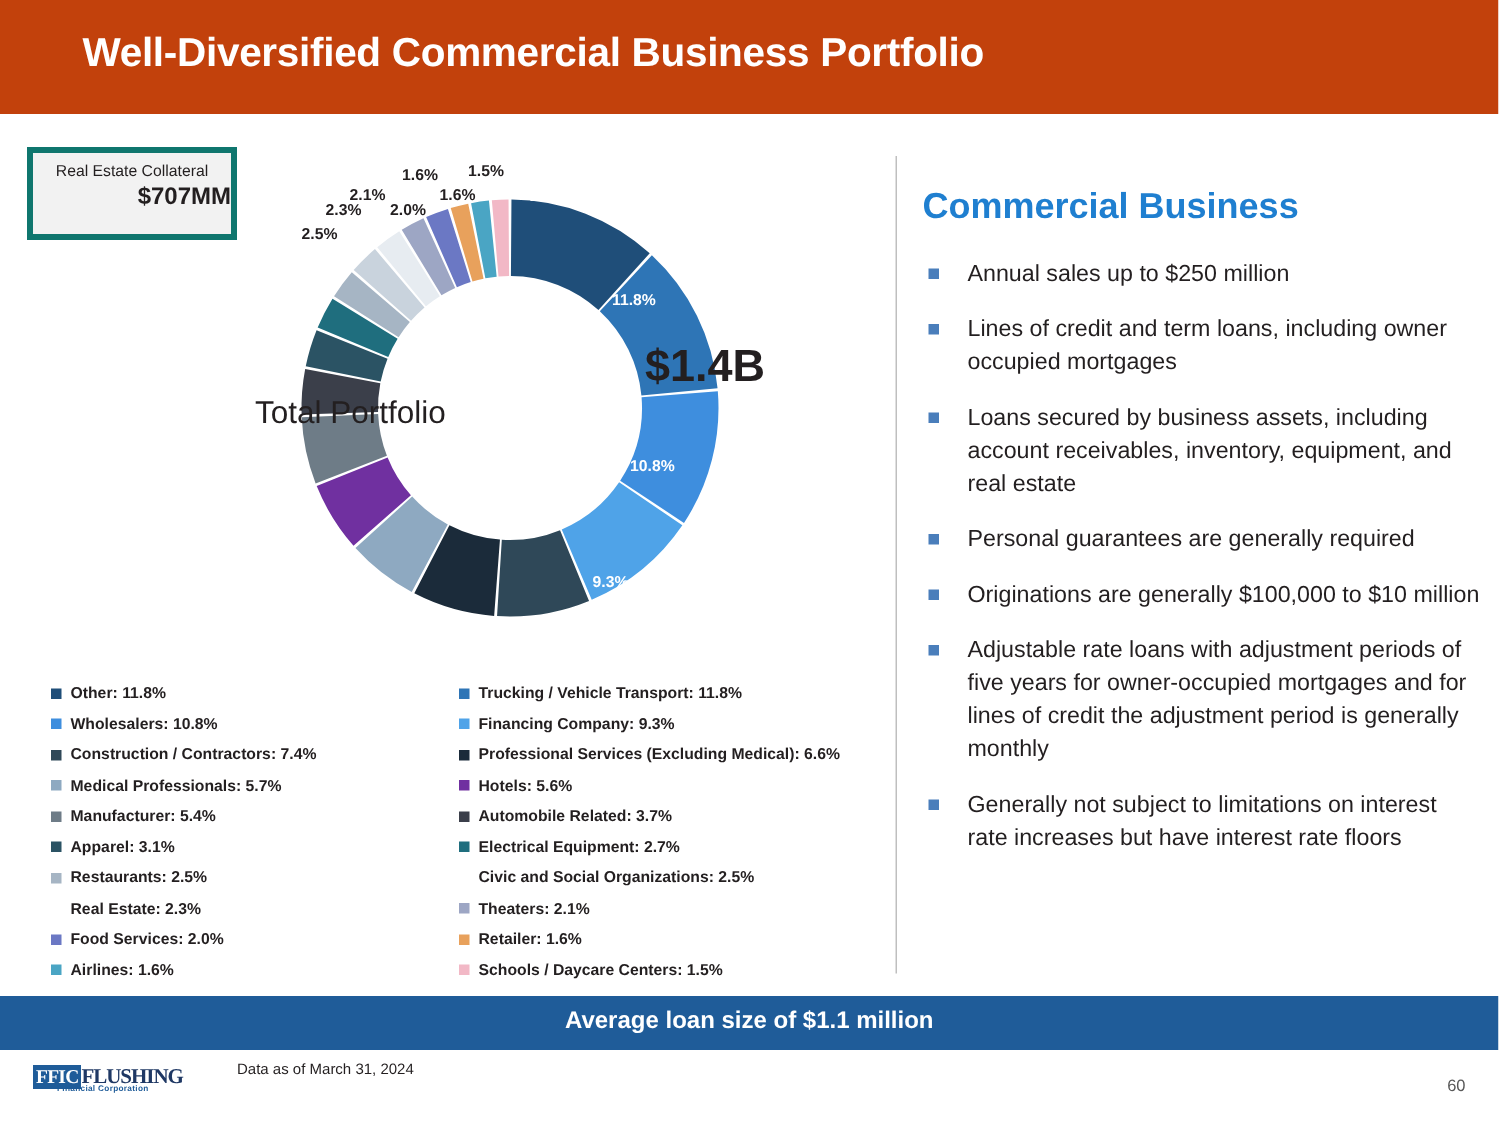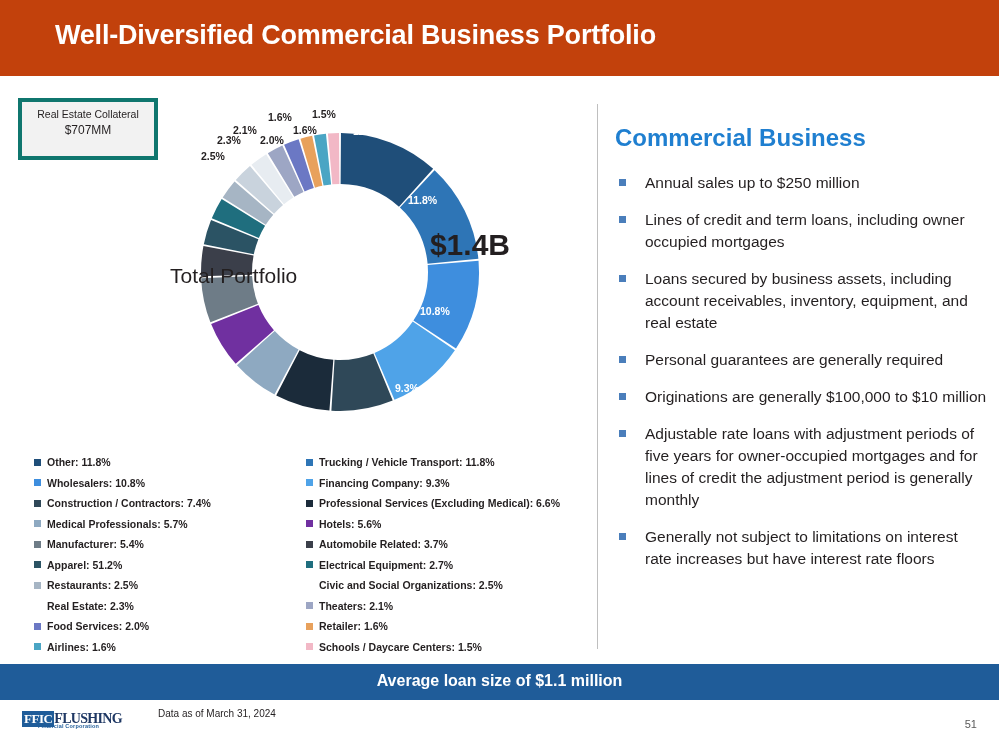--- a/index.html
+++ b/index.html
@@ -24,21 +24,21 @@
   
   .collateral-box{
     position:absolute;left:18px;top:98px;width:132px;height:54px;
     background:#f2f2f2;border:4px solid #0f766e;
     text-align:center;
   }
   .collateral-label{
     font-size:10.5px;color:#231f20;margin-top:6px;
   }
   .collateral-value{
-    font-size:12px;font-weight:normal;color:#231f20;margin-top:3px;
+    font-size:16px;font-weight:bold;color:#231f20;margin-top:3px;text-align:right;
   }
   
   .donut-wrap{
     position:absolute;left:170px;top:100px;width:340px;height:345px;
   }
   .donut-svg{display:block;}
   .center-value{
     position:absolute;left:0;top:128px;width:340px;text-align:right;
     font-size:30px;font-weight:bold;color:#231f20;
   }
@@ -202,21 +202,21 @@
       <div class="legend-item">
         <span class="legend-swatch" style="background: rgb(142, 169, 193);"></span>
         <span>Medical Professionals: 5.7%</span>
       </div>
       <div class="legend-item">
         <span class="legend-swatch" style="background: rgb(110, 124, 135);"></span>
         <span>Manufacturer: 5.4%</span>
       </div>
       <div class="legend-item">
         <span class="legend-swatch" style="background: rgb(43, 83, 100);"></span>
-        <span>Apparel: 51.2%</span>
+        <span>Apparel: 3.1%</span>
       </div>
       <div class="legend-item">
         <span class="legend-swatch" style="background: rgb(166, 181, 196);"></span>
         <span>Restaurants: 2.5%</span>
       </div>
       <div class="legend-item">
         <span class="legend-swatch blank" style="background: rgb(231, 236, 241);"></span>
         <span>Real Estate: 2.3%</span>
       </div>
       <div class="legend-item">
@@ -287,13 +287,13 @@
 
 <div class="banner">
   <div class="banner-text">Average loan size of $1.1 million</div>
 </div>
 
 <div class="logo">
   <span class="logo-ffic">FFIC</span><span class="logo-flushing">FLUSHING</span>
 </div>
 <div class="logo-sub">Financial Corporation</div>
 <div class="data-asof">Data as of March 31, 2024</div>
-<div class="page-num">51</div>
+<div class="page-num">60</div>
 
 </body></html>

